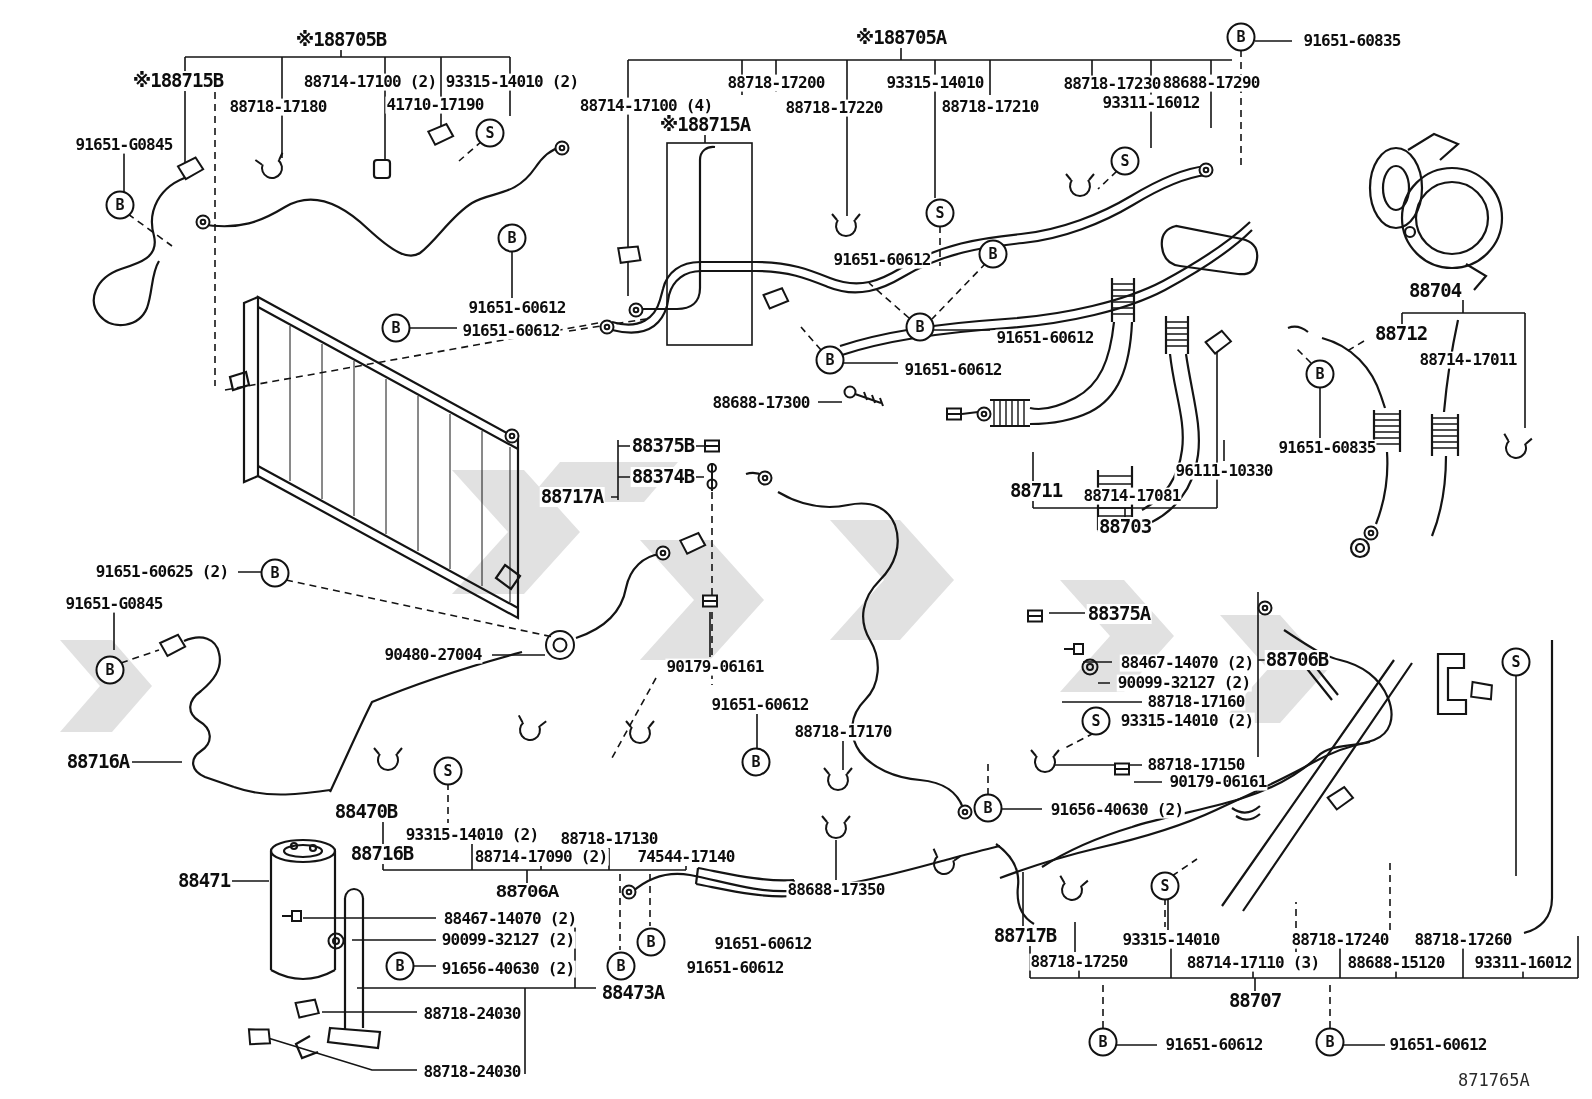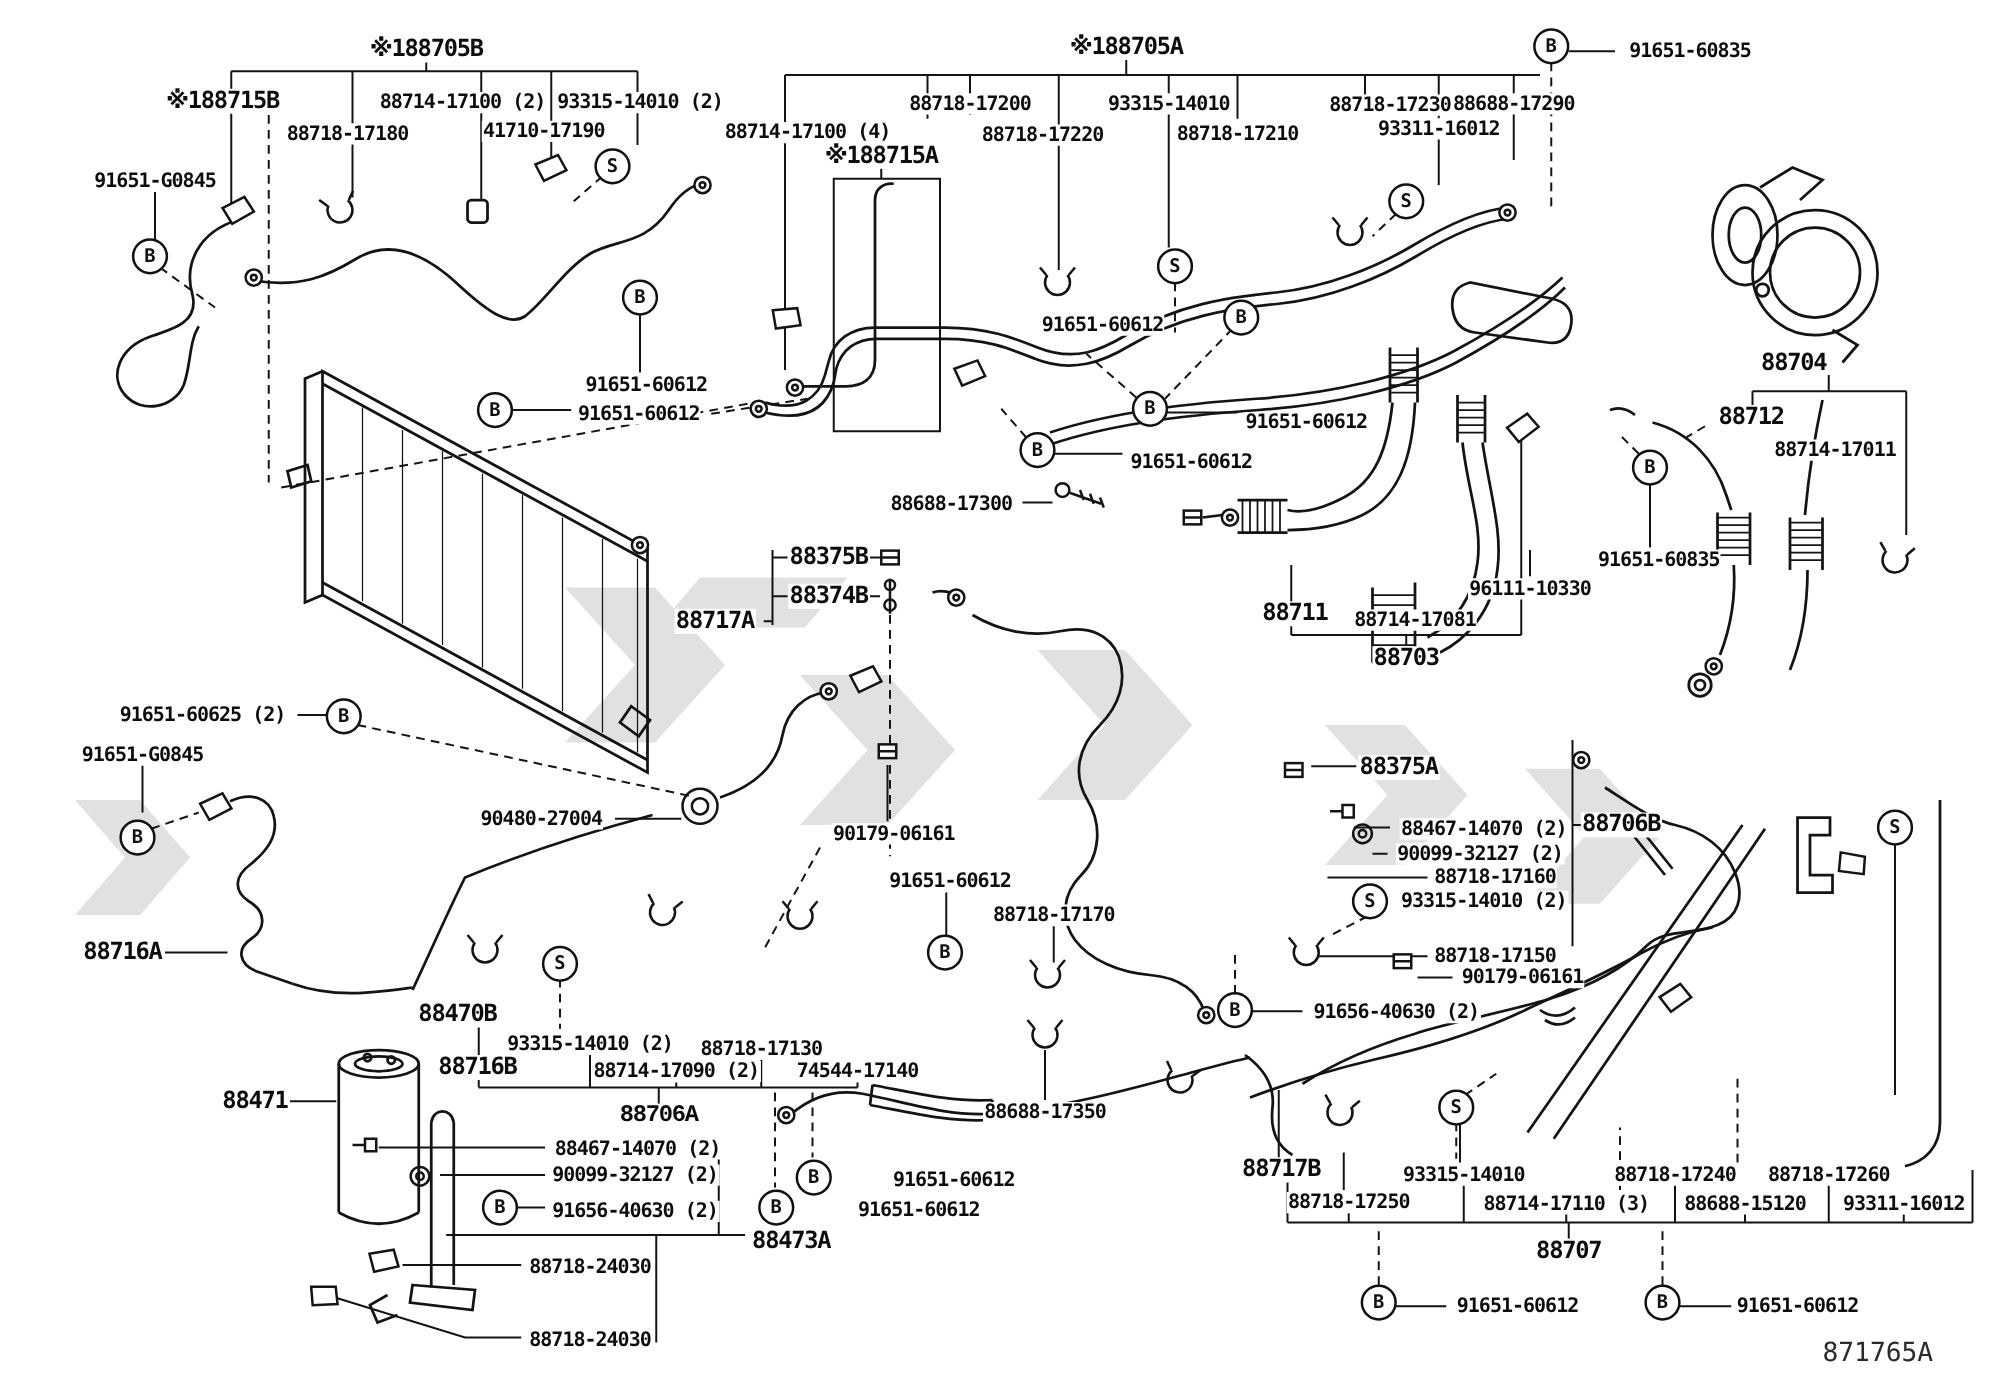--- a/index.html
+++ b/index.html
@@ -10,21 +10,21 @@
   .plabel{position:absolute;transform:translate(-50%,-50%);white-space:nowrap;
           font-weight:bold;font-size:16px;letter-spacing:-0.8px;color:#0d0d0d;
           background:#ffffff;padding:0 1px;line-height:1.05;}
   .plabel.big{font-size:19px;letter-spacing:-1px;}
   .callout{position:absolute;width:25px;height:25px;border:2.2px solid #111;border-radius:50%;
            background:#fff;transform:translate(-50%,-50%);text-align:center;line-height:24px;
            font-weight:bold;font-size:15px;color:#111;}
   #note{position:absolute;left:38px;top:998px;width:215px;text-align:center;
         font-weight:bold;font-size:15px;letter-spacing:-1px;color:#0d0d0d;line-height:19px;}
   #note .nunderline{position:absolute;left:8px;top:44px;width:198px;height:2px;background:#0d0d0d;}
-  #diagcode{position:absolute;left:1458px;top:1070px;font-size:21px;color:#2a2a2a;letter-spacing:0;}
+  #diagcode{position:absolute;left:1458px;top:1070px;font-size:17px;color:#2a2a2a;letter-spacing:0;}
 </style>
 </head>
 <body>
 
 <div id="stage">
 
   <svg id="art" width="1592" height="1099" viewBox="0 0 1592 1099" aria-hidden="true">
     <defs>
       <g id="ico-clamp" fill="none" stroke="#141414" stroke-width="2">
         <path d="M-8,-6 a10,10 0 1 0 16,0 M-9,-6 l-5,-6 M9,-6 l5,-6"></path>

